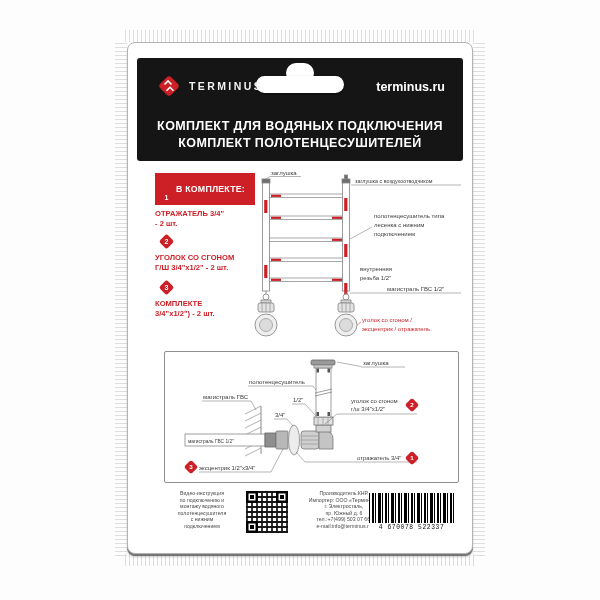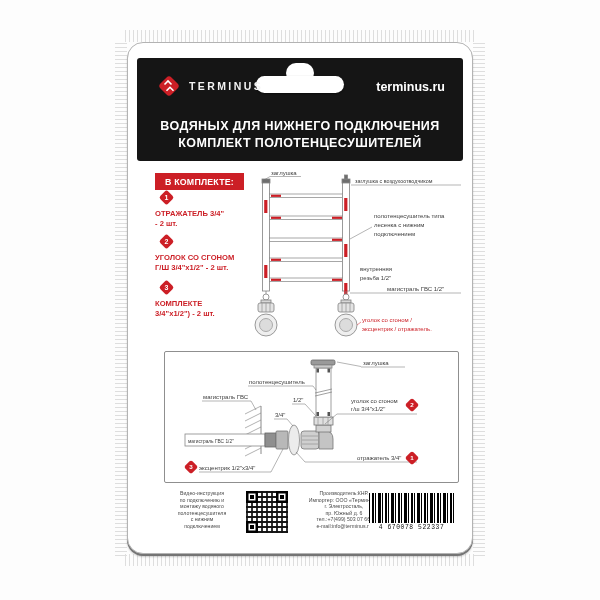--- a/index.html
+++ b/index.html
@@ -3,31 +3,31 @@
 <meta charset="utf-8">
 <style>
   html,body{margin:0;padding:0;}
   .stage{position:relative;width:600px;height:600px;background:#fdfdfd;font-family:"Liberation Sans",sans-serif;overflow:hidden;}
   .package{position:absolute;left:115px;top:30px;width:370px;height:536px;}
   .teeth{position:absolute;}
   .teeth.t{left:10px;right:10px;top:0;height:12px;background:repeating-linear-gradient(90deg,#dedede 0 1px,transparent 1px 4px);}
   .teeth.b{left:10px;right:10px;bottom:0;height:12px;background:repeating-linear-gradient(90deg,#dedede 0 1px,transparent 1px 4px);}
   .teeth.l{top:10px;bottom:10px;left:0;width:12px;background:repeating-linear-gradient(0deg,#dedede 0 1px,transparent 1px 4px);}
   .teeth.r{top:10px;bottom:10px;right:0;width:12px;background:repeating-linear-gradient(0deg,#dedede 0 1px,transparent 1px 4px);}
-  .card{position:absolute;inset:12px;background:#fff;border:1px solid #b3b3b3;border-radius:16px;
+  .card{position:absolute;inset:12px;background:#fff;border:1px solid #b3b3b3;border-radius:8px;
         box-shadow:0 2px 0 #757575,0 3px 2px rgba(0,0,0,.2);}
   .hdr{position:absolute;left:9px;right:9px;top:15px;height:103px;background:#151515;border-radius:3px;}
   .slot-bump{position:absolute;left:50%;transform:translateX(-50%);top:5px;width:28px;height:20px;background:#fff;border-radius:10px;}
   .slot{position:absolute;left:50%;transform:translateX(-50%);top:18px;width:88px;height:17px;background:#fff;border-radius:9px;box-shadow:0 1px 2px rgba(0,0,0,.5);}
   .brand{position:absolute;left:20px;top:16px;display:flex;align-items:center;gap:8px;}
   .brand-name{color:#f2f2f2;font-weight:bold;font-size:10.5px;letter-spacing:2.4px;}
   .site{position:absolute;right:18px;top:22px;color:#fff;font-weight:bold;font-size:12.5px;margin-left:48px;}
   .title{position:absolute;left:0;right:0;top:60px;text-align:center;color:#fff;font-weight:bold;font-size:12.5px;line-height:17px;letter-spacing:.4px;}
-  .kit-head{position:absolute;left:27px;top:130px;width:89px;height:17px;background:var(--red);color:#fff;
-            font-weight:bold;font-size:8.8px;display:flex;align-items:center;justify-content:center;letter-spacing:.2px;}
+  .kit-head{position:absolute;left:27px;top:130px;width:89px;height:32px;background:var(--red);color:#fff;
+            font-weight:bold;font-size:8.8px;display:flex;align-items:center;justify-content:center;letter-spacing:.2px;padding-left:11px;}
   .kit-item{position:absolute;left:27px;width:116px;color:var(--red);font-weight:bold;font-size:7.6px;line-height:10px;}
   .dia{width:11px;height:11px;background:var(--red);border-radius:2.5px;transform:rotate(45deg);margin:3px 0 6px 6px;
        display:flex;align-items:center;justify-content:center;}
   .dia span{transform:rotate(-45deg);color:#fff;font-size:7px;font-weight:bold;}
   .updiag{position:absolute;left:123px;top:126px;width:212px;height:177px;}
   .lodiag{position:absolute;left:36px;top:308px;width:293px;height:130px;border:1px solid #8f8f8f;border-radius:2px;background:#fff;}
   .vnote{position:absolute;left:33px;top:447px;width:82px;text-align:center;font-size:5.2px;line-height:6.6px;color:#4a4a4a;}
   .qr{position:absolute;left:118px;top:448px;width:42px;height:42px;
       background:repeating-linear-gradient(90deg,rgba(17,17,17,.85) 0 2px,transparent 2px 5px),
                  repeating-linear-gradient(0deg,#1a1a1a 0 2px,#fff 2px 5px);}
@@ -58,21 +58,21 @@
         <div class="brand">
           <svg width="24" height="24" viewBox="0 0 24 24">
             <rect x="4.2" y="4.2" width="15.6" height="15.6" rx="3.5" fill="#cc1f26" transform="rotate(45 12 12)"></rect>
             <path d="M7.5 10.5 L11 7 L14.5 10.5" stroke="#fff" stroke-width="1.6" fill="none"></path>
             <path d="M9.5 16.8 L13 13.3 L16.5 16.8" stroke="#fff" stroke-width="1.6" fill="none"></path>
           </svg>
           <span class="brand-name">TERMINUS</span>
         </div>
         <div class="site">terminus.ru</div>
         <div class="title">
-          <div>ВОДЯНЫХ  ДЛЯ НИЖНЕГО ПОДКЛЮЧЕНИЯ</div>
+          <div>КОМПЛЕКТ  ДЛЯ ВОДЯНЫХ ПОДКЛЮЧЕНИЯ</div>
           <div>КОМПЛЕКТ ПОЛОТЕНЦЕСУШИТЕЛЕЙ</div>
         </div>
       </div>
 
       <div class="kit-head">В КОМПЛЕКТЕ:</div>
 
       <div class="kit-item" style="top:146px;">
         <div class="dia">
             <span>1</span>
           </div>

